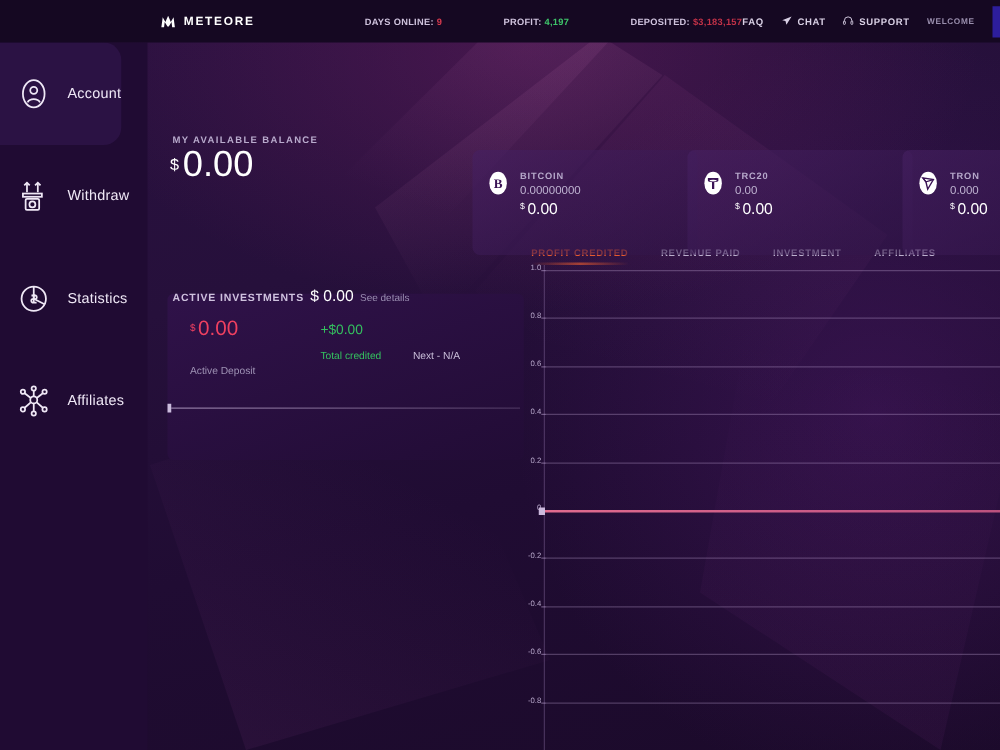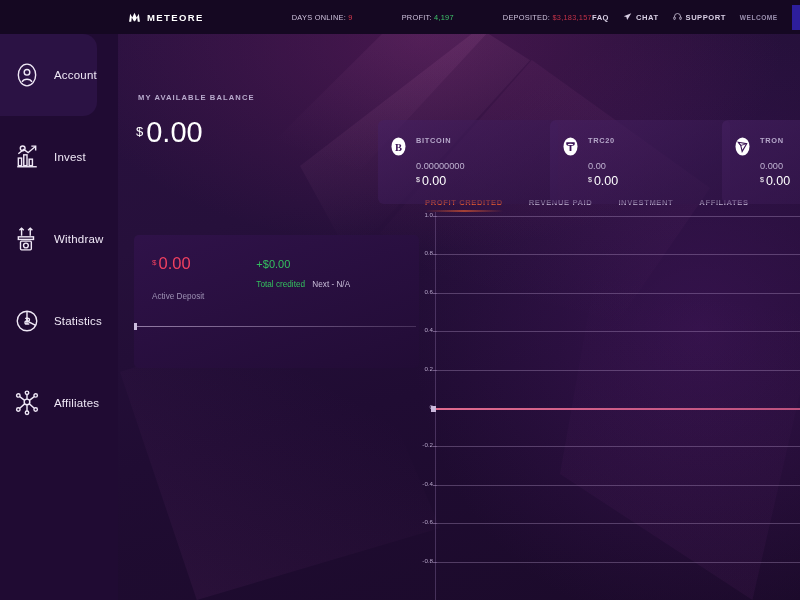--- a/index.html
+++ b/index.html
@@ -50,21 +50,21 @@
     position: absolute; left: 0; top: 0; width: 800px; height: 34px;
     background: #150822;
     display: flex; align-items: center; z-index: 30;
   }
   .logo-wrap { display: flex; align-items: center; gap: 6px; margin-left: 128px; }
   .logo-mark { width: 13px; height: 13px; display: block; }
   .logo-text {
     font-size: 9.5px; letter-spacing: 1.4px; color: #ffffff; font-weight: 700;
   }
   .stats { display: flex; align-items: center; gap: 17px; margin-left: 56px; }
-  .stat { font-size: 7.4px; letter-spacing: 0.25px; color: #cfc3dd; font-weight: 400; white-space: nowrap; padding-left: 32px; }
+  .stat { font-size: 7.4px; letter-spacing: 0.25px; color: #cfc3dd; font-weight: 700; white-space: nowrap; padding-left: 32px; }
   .stat .v-green { color: #3ec46a; }
   .stat .v-red { color: #d83a4e; }
   .stat .v-red2 { color: #c33248; }
   .right-nav { display: flex; align-items: center; gap: 14px; margin-left: auto; margin-right: 12px; }
   .nav-link {
     font-size: 7.6px; letter-spacing: 0.5px; color: #d8cfe4; font-weight: 700;
     display: flex; align-items: center; gap: 4px; white-space: nowrap;
   }
   .welcome-label { font-size: 6.6px; letter-spacing: 0.5px; color: #9a8fae; font-weight: 700; }
   .user-chip {
@@ -86,39 +86,39 @@
     border-top-right-radius: 14px; border-bottom-right-radius: 14px;
     width: 97px;
   }
   .side-ico { width: 26px; height: 26px; flex: none; display: block; }
   .side-label { font-size: 11.5px; color: #efe8f6; letter-spacing: 0.2px; }
 
   
   #main { position: absolute; left: 118px; top: 34px; width: 682px; height: 566px; z-index: 10; }
 
   .bal-label {
-    position: absolute; left: 20px; top: 59px;
+    position: absolute; left: 20px; top: 73px;
     font-size: 7.6px; letter-spacing: 1.1px; color: #b9abcd; font-weight: 700;
   }
   .bal-amount {
     position: absolute; left: 18px; top: 84px;
     display: flex; align-items: flex-start; gap: 3px; color: #ffffff;
   }
   .bal-amount .cur { font-size: 13px; margin-top: 6px; }
   .bal-amount .num { font-size: 29px; line-height: 1; font-weight: 400; }
 
   .coin-card {
     position: absolute; top: 86px; height: 84px;
     background: linear-gradient(150deg, rgba(70,32,98,0.62), rgba(47,20,70,0.55));
     border-radius: 6px;
     display: flex; gap: 9px; padding: 16px 0 0 12px;
   }
   .coin-ico { width: 17px; height: 21px; flex: none; display: block; }
   .coin-name { font-size: 7.4px; letter-spacing: 0.7px; color: #b6a8ca; font-weight: 700; }
-  .coin-qty { font-size: 9.2px; color: #bfb3d1; margin-top: 16px; }
+  .coin-qty { font-size: 9.2px; color: #bfb3d1; margin-top: 2px; }
   .coin-usd { font-size: 12.5px; color: #ffffff; margin-top: 3px; display: flex; align-items: flex-start; gap: 2px; }
   .coin-usd .cur { font-size: 7px; margin-top: 2px; }
 
   .ai-row {
     position: absolute; left: 20px; top: 196px;
     display: flex; align-items: baseline; gap: 5px;
   }
   .ai-label { font-size: 8.4px; letter-spacing: 0.7px; color: #cec2dd; font-weight: 700; }
   .ai-amt { font-size: 12.5px; color: #ffffff; font-weight: 400; }
   .ai-link { font-size: 8px; color: #9b8fb2; }
@@ -128,21 +128,21 @@
     background: linear-gradient(160deg, rgba(48,18,74,0.92), rgba(34,12,54,0.92));
     border-radius: 5px;
   }
   .dep-top { padding: 20px 0 0 18px; display: flex; gap: 52px; }
   .dep-amt { display: flex; align-items: flex-start; gap: 2px; color: #ef4060; }
   .dep-amt .cur { font-size: 8px; margin-top: 3px; }
   .dep-amt .num { font-size: 16.5px; line-height: 1; }
   .dep-sub { font-size: 8.2px; color: #9e92b4; margin-top: 20px; }
   .dep-credit { font-size: 11px; color: #34c15f; line-height: 1; padding-top: 4px; }
   .dep-credit-sub { font-size: 8.2px; color: #34c15f; margin-top: 10px; }
-  .dep-credit-sub .nxt { color: #c9bed9; margin-left: 5px; }
+  .dep-credit-sub .nxt { color: #c9bed9; margin-left: 23px; }
   .dep-divider {
     position: absolute; left: 3px; top: 91px; width: 279px; height: 1px;
     background: linear-gradient(90deg, rgba(230,210,245,0.55), rgba(230,210,245,0.18));
   }
   .dep-dot { position: absolute; left: 0px; top: 88px; width: 3px; height: 7px; background: #cbbcdd; }
   .dep-bot {
     position: absolute; left: 18px; top: 104px; right: 14px;
     display: flex; justify-content: space-between; align-items: baseline;
   }
   .added { font-size: 8.2px; color: #b5a8c9; font-style: italic; }
@@ -258,34 +258,20 @@
       <span>
         <svg class="side-ico" viewBox="0 0 24 24" fill="none" stroke="#efe8f6" stroke-width="1.3">
           <ellipse cx="12" cy="12" rx="8" ry="10"></ellipse>
             <circle cx="12" cy="9.5" r="2.6"></circle>
           <path d="M7.4 18.4 a5 4 0 0 1 9.2 0"></path>
         </svg>
       </span>
       <span class="side-label">Account</span>
     </div>
 
-    <div class="side-item">
-      <span>
-        <svg class="side-ico" viewBox="0 0 24 24" fill="none" stroke="#efe8f6" stroke-width="1.3">
-          <path d="M3 21 H21"></path>
-            <rect x="4" y="13" width="3" height="7"></rect>
-            <rect x="9" y="10" width="3" height="10"></rect>
-          <rect x="14" y="14" width="3" height="6"></rect>
-            <path d="M4 9 L9 5 L13 8 L20 2"></path>
-            <path d="M16 2 H20 V6"></path>
-          <circle cx="8" cy="4" r="2.2"></circle>
-        </svg>
-      </span>
-      <span class="side-label">Invest</span>
-    </div>
 
     <div class="side-item">
       <span>
         <svg class="side-ico" viewBox="0 0 24 24" fill="none" stroke="#efe8f6" stroke-width="1.3">
           <path d="M7 9 V2"></path>
             <path d="M5 4 L7 2 L9 4"></path>
             <path d="M15 9 V2"></path>
             <path d="M13 4 L15 2 L17 4"></path>
           <rect x="4" y="10" width="14" height="2.4"></rect>
             <rect x="6" y="14" width="10" height="8" rx="1"></rect>
@@ -379,20 +365,25 @@
       <div>
         <div class="coin-name">TRON</div>
         <div class="coin-qty">0.000</div>
         <div class="coin-usd">
           <span class="cur">$</span>
           <span>0.00</span>
         </div>
       </div>
     </div>
 
+    <div class="ai-row">
+      <span class="ai-label">ACTIVE INVESTMENTS</span>
+      <span class="ai-amt">$ 0.00</span>
+      <span class="ai-link">See details</span>
+    </div>
   </div>
 
   <div class="dep-card">
     <div class="dep-top">
       <div>
         <div class="dep-amt">
           <span class="cur">$</span>
           <span class="num">0.00</span>
         </div>
         <div class="dep-sub">Active Deposit</div>

